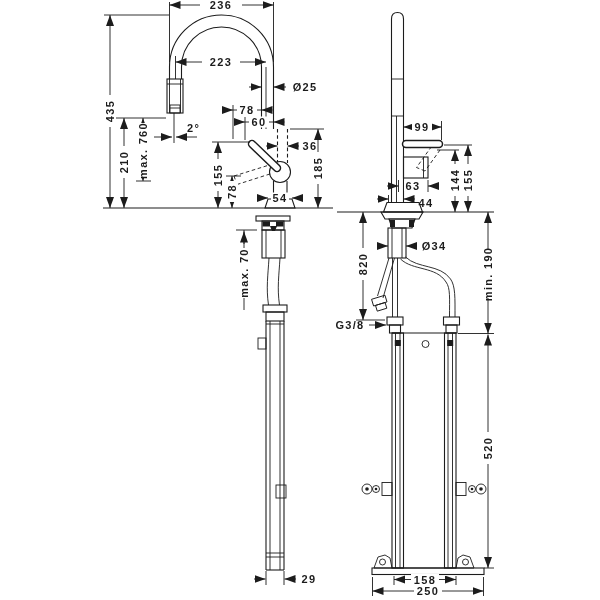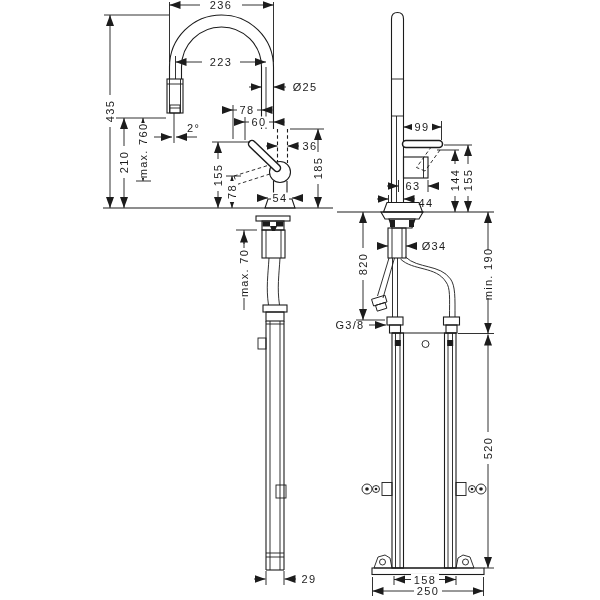--- a/index.html
+++ b/index.html
@@ -1,16 +1,16 @@
 <!DOCTYPE html>
 <html><head>
 <meta charset="utf-8">
 <style>
   html,body{margin:0;padding:0;background:#fff;}
-  #canvas{width:581px;height:600px;background:#fff;position:relative;overflow:hidden;}
+  #canvas{width:581px;height:600px;background:#fff;position:relative;overflow:hidden;font-weight:bold;}
   .k{stroke:#1c1c1c;stroke-width:1.1;fill:none;}
   .k2{stroke:#1c1c1c;stroke-width:0.9;fill:none;}
   .dash{stroke-dasharray:3.6 2.6;}
   .f{fill:#1c1c1c;stroke:none;}
   .wf{fill:#ffffff;stroke:#1c1c1c;stroke-width:1.1;}
   .w{fill:#ffffff;stroke:none;}
   .t{font-family:"Liberation Sans",sans-serif;font-size:11px;letter-spacing:1.3px;fill:#1c1c1c;text-anchor:middle;}
   .ts{text-anchor:start;}
 </style>
 </head>

